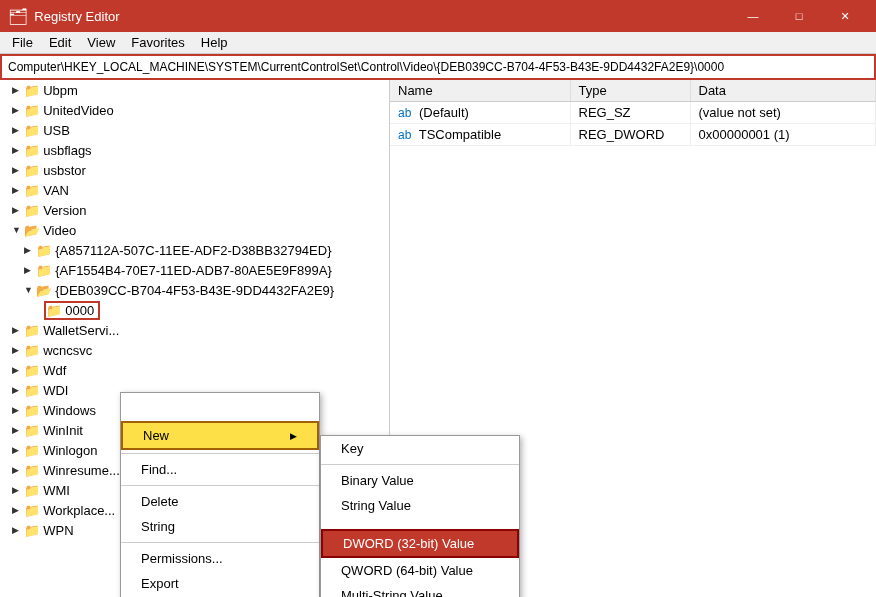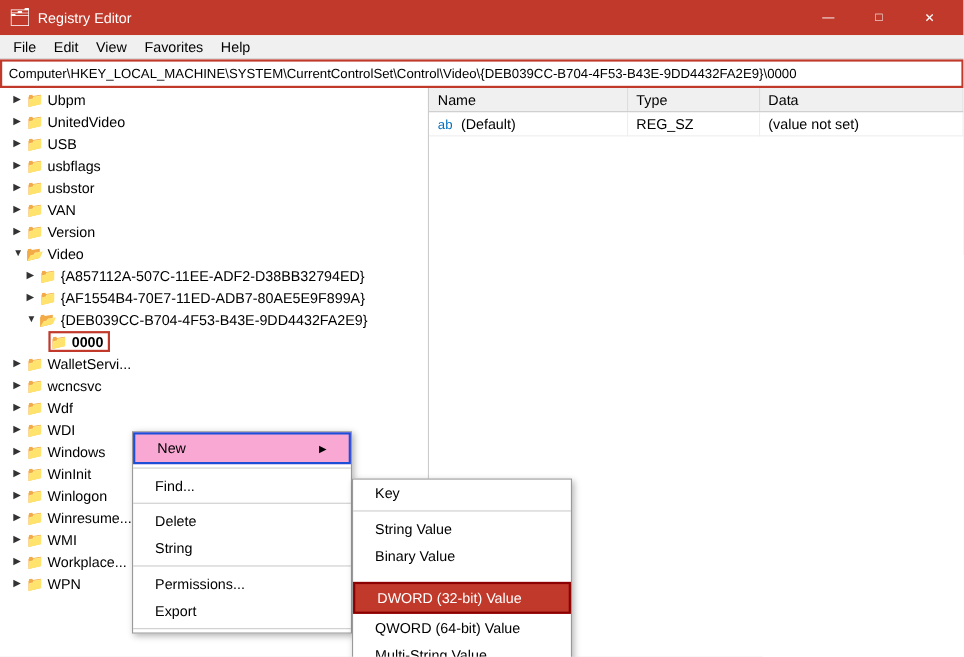--- a/index.html
+++ b/index.html
@@ -288,21 +288,21 @@
       <span class="tree-arrow">▼</span>
       <span class="tree-folder">📂</span>
       <span>{DEB039CC-B704-4F53-B43E-9DD4432FA2E9}</span>
     </div>
 
     <div class="tree-item" style="padding-left:32px;">
       <span class="tree-indent" style="width:0px;"></span>
       <span class="tree-arrow" style="width:12px;"></span>
       <span class="node-box">
         <span class="tree-folder">📁</span>
-        <span style="padding-right:4px;font-weight:bold;">0000</span>
+        <span style="padding-right:4px;">0000</span>
       </span>
     </div>
 
     <div class="tree-item">
       <span class="tree-indent" style="width:8px;"></span>
       <span class="tree-arrow">▶</span>
       <span class="tree-folder">📁</span>
       <span>WalletServi...</span>
     </div>
 
@@ -389,26 +389,34 @@
       </thead>
       <tbody>
         <tr>
           <td>
             <span style="color:#0070c0; font-size:12px; margin-right:4px;">ab</span>
             <span>(Default)</span>
           </td>
           <td>REG_SZ</td>
           <td>(value not set)</td>
         </tr>
+        <tr>
+          <td>
+            <span style="color:#0070c0; font-size:12px; margin-right:4px;">ab</span>
+            <span>TSCompatible</span>
+          </td>
+          <td>REG_DWORD</td>
+          <td>0x00000001 (1)</td>
+        </tr>
       </tbody>
     </table>
   </div>
 
   <div class="context-menu" style="left: 120px; top: 312px;">
-    <div class="context-menu-item new-item-box" style="border: 2px solid #1d4ed8; background: #f9a8d4;">
+    <div class="context-menu-item new-item-box" style="border: 2px solid #a16207; background: #fde047; margin-top: 28px;">
       <span>New</span>
       <span class="arrow">▶</span>
     </div>
     <div class="context-menu-separator"></div>
     <div class="context-menu-item">
       <span>Find...</span>
     </div>
     <div class="context-menu-separator"></div>
     <div class="context-menu-item">
       <span>Delete</span>
@@ -426,24 +434,24 @@
     <div class="context-menu-separator"></div>
 
   </div>
 
   <div class="submenu" style="left: 320px; top: 355px;">
     <div class="submenu-item">
       <span>Key</span>
     </div>
     <div class="context-menu-separator"></div>
     <div class="submenu-item">
+      <span>Binary Value</span>
+    </div>
+    <div class="submenu-item">
       <span>String Value</span>
-    </div>
-    <div class="submenu-item">
-      <span>Binary Value</span>
     </div>
     <div class="submenu-item dword-box highlighted" style="background: #c0392b; color: white; border: 2px solid #8b0000; margin-top: 11px;">
       <span>DWORD (32-bit) Value</span>
     </div>
     <div class="submenu-item">
       <span>QWORD (64-bit) Value</span>
     </div>
     <div class="submenu-item">
       <span>Multi-String Value</span>
     </div>

